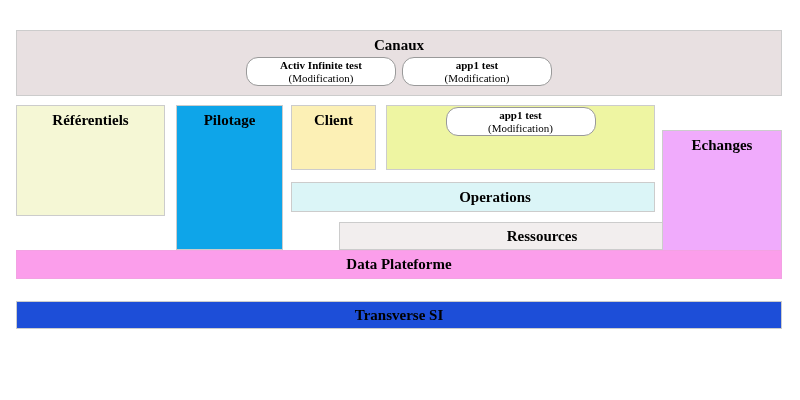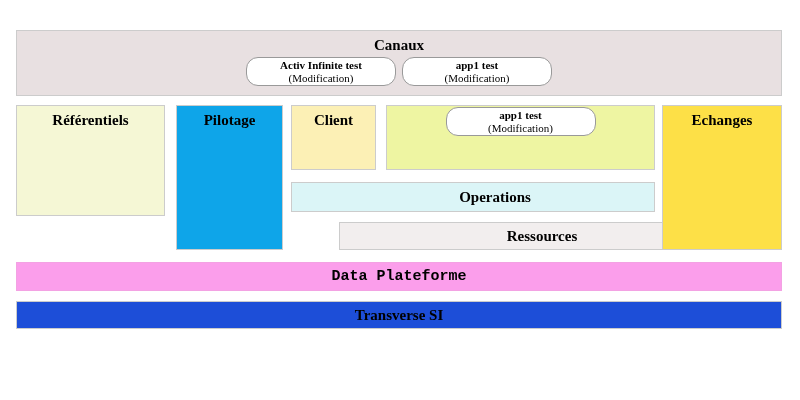--- a/index.html
+++ b/index.html
@@ -59,21 +59,21 @@
   .referentiels { left: 16px;  top: 105px; width: 149px; height: 111px; }
   .pilotage     { left: 176px; top: 105px; width: 107px; height: 145px; }
   .client       { left: 291px; top: 105px; width: 85px;  height: 65px;  }
   .distribution { left: 386px; top: 105px; width: 269px; height: 65px;  }
   .distribution .apps-row { margin-top: 1px; }
   .operations   { left: 291px; top: 182px; width: 364px; height: 30px; padding-left: 44px;  }
   .ressources   { left: 291px; top: 222px; width: 406px; height: 28px; margin-left: 48px;  }
   .echanges     { left: 662px; top: 105px; width: 120px; height: 145px; }
 
   
-  .data-plateforme { left: 16px; top: 262px; width: 766px; height: 29px; border: 1px solid #f3a2e3; font-family: Liberation Mono, monospace; }
+  .data-plateforme { left: 16px; top: 250px; width: 766px; height: 29px; border: 1px solid #f3a2e3; }
   .transverse-si   { left: 16px; top: 301px; width: 766px; height: 28px; }
 </style>
 </head>
 <body>
 
 <div class="canvas">
 
   <section class="zone canaux" style="background-color: rgb(232, 224, 225);">
     <div class="zone-title">Canaux</div>
     <div class="apps-row">
@@ -110,21 +110,21 @@
   </section>
 
   <section class="zone operations band-center" style="background-color: rgb(219, 245, 247);">
     <div class="zone-title">Operations</div>
   </section>
 
   <section class="zone ressources band-center" style="background-color: rgb(242, 238, 238);">
     <div class="zone-title">Ressources</div>
   </section>
 
-  <section class="zone echanges" style="background-color: #fde047;">
+  <section class="zone echanges" style="background-color: #f0abfc; margin-top: 25px;">
     <div class="zone-title">Echanges</div>
   </section>
 
   <section class="zone data-plateforme band-center" style="background-color: rgb(251, 158, 235);">
     <div class="zone-title">Data Plateforme</div>
   </section>
 
   <section class="zone transverse-si band-center" style="background-color: #1d4ed8;">
     <div class="zone-title">Transverse SI</div>
   </section>

